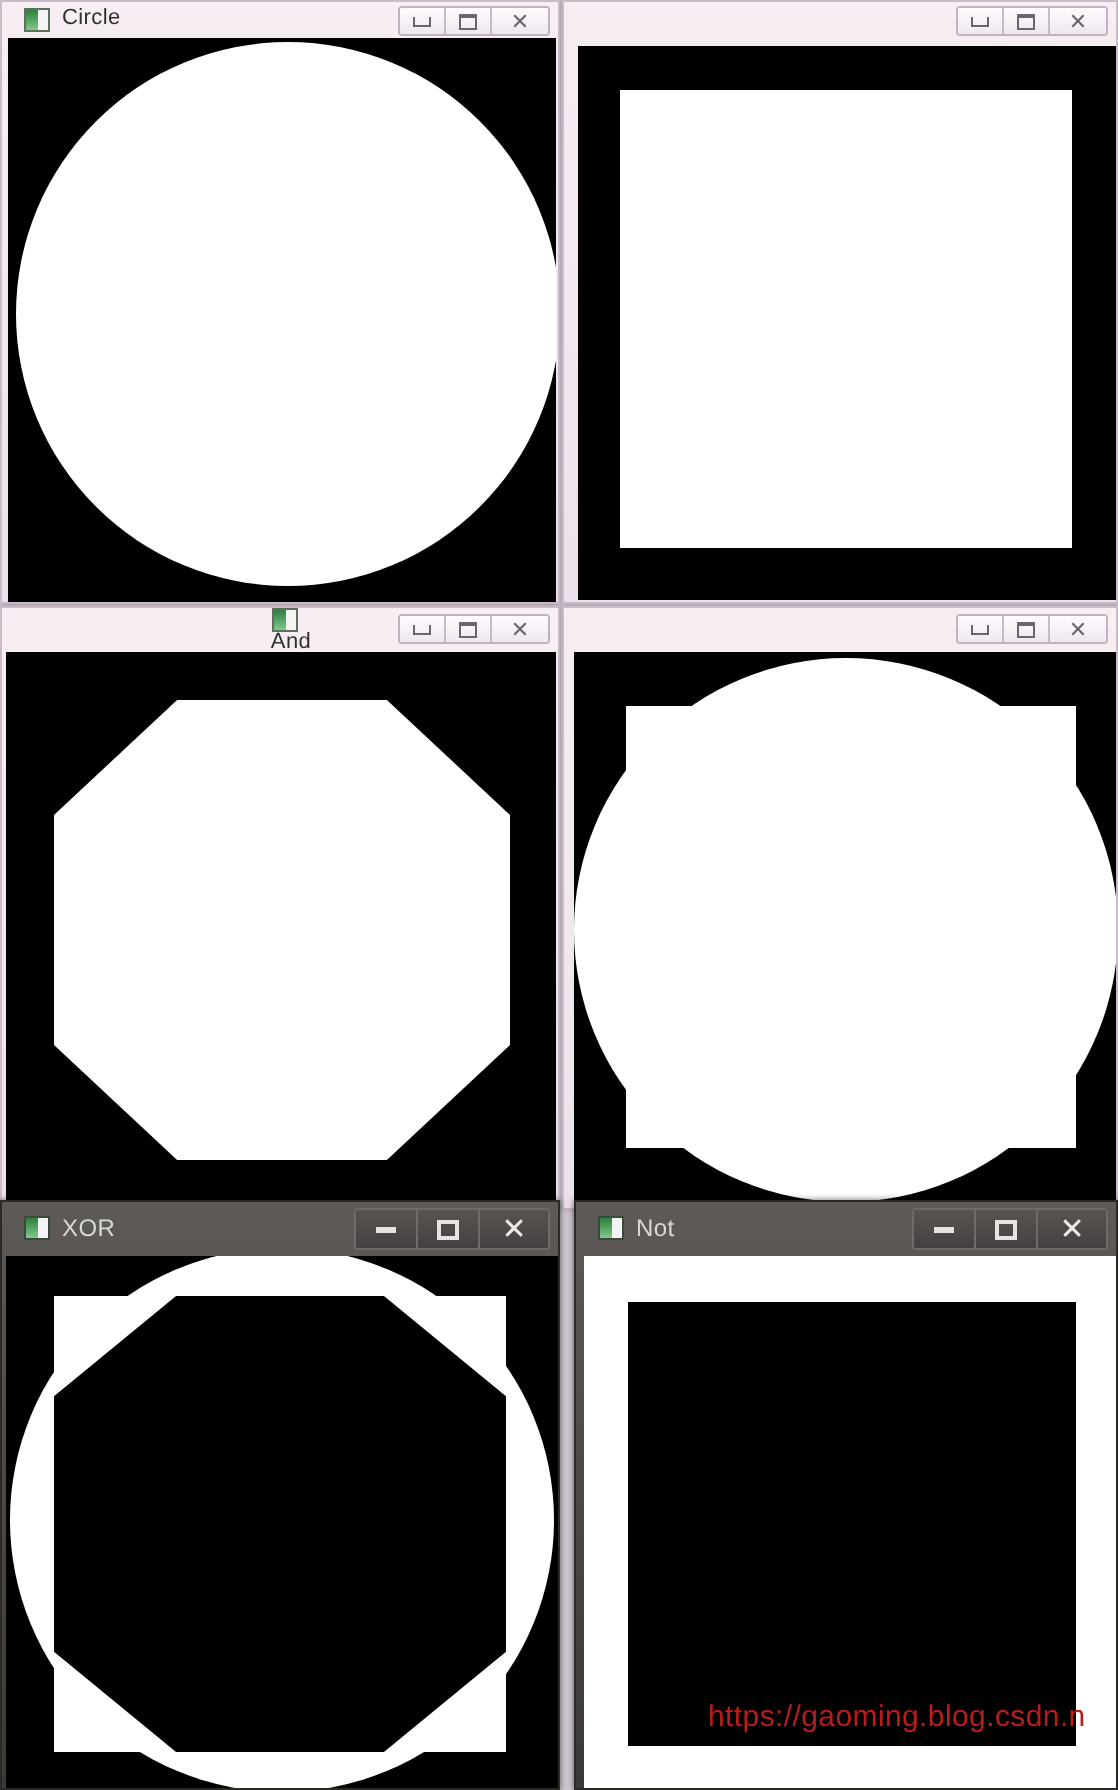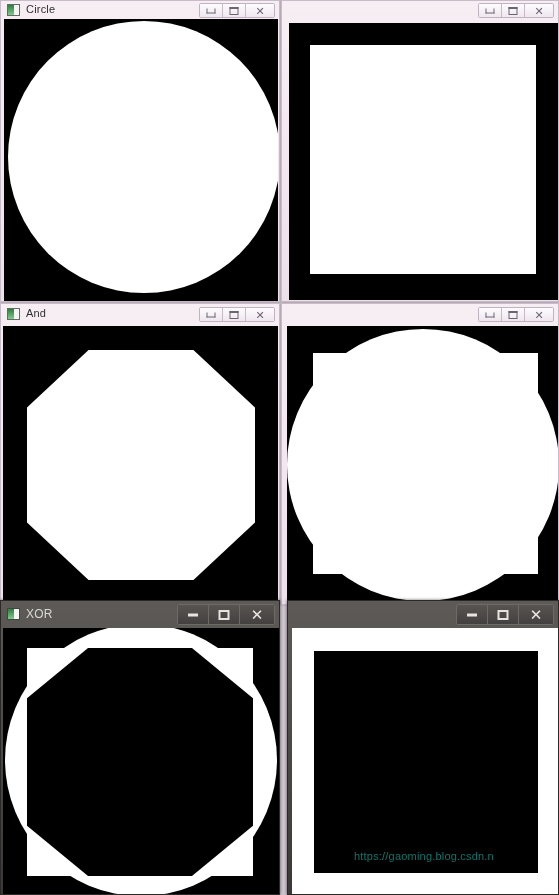--- a/index.html
+++ b/index.html
@@ -14,21 +14,21 @@
     border:1px solid #c9bcc9;
     box-shadow:0 0 2px rgba(120,100,120,.45);
   }
   .win.dark{
     background:linear-gradient(180deg,#5d5a58 0%, #4b4846 50%, #3b3937 100%);
     border:1px solid #2b2926;
     box-shadow:0 0 3px rgba(0,0,0,.6);
   }
   .titlebar{
     position:relative;display:flex;align-items:center;
-    height:100%;padding-left:6px;box-sizing:border-box;
+    height:100%;padding-left:11px;box-sizing:border-box;
   }
   .tb-light{height:17px;}
   .tb-dark{height:26px;}
 
   
   .appicon{
     width:13px;height:12px;flex:0 0 auto;margin-right:6px;
     background:#ffffff;border:1px solid #5f6f5f;
     position:relative;box-sizing:border-box;
   }
@@ -97,21 +97,21 @@
   .cvs-black{background:#000;}
   .cvs-white{background:#fff;}
 
   .shape{position:absolute;}
   .shape-white{background:#fff;}
   .shape-black{background:#000;}
   .circle{border-radius:50%;}
 
   
   .watermark{
-    position:absolute;font-size:11px;color:#0f766e;white-space:nowrap;
+    position:absolute;font-size:15px;color:#b91c1c;white-space:nowrap;
     font-family:"Liberation Sans",sans-serif;letter-spacing:.2px;
   }
 </style>
 </head>
 <body>
 
 <div class="win light" style="left:0px;top:0px;width:280px;height:302px;">
   <div class="titlebar tb-light">
     <span class="appicon"></span>
     <span class="wtitle">Circle</span>
@@ -143,21 +143,21 @@
     <div class="cap">
         <i class="g-close">✕</i>
       </div>
   </div>
   <div class="canvas cvs-black" style="left:7px;top:22px;width:269px;height:277px;">
     <div class="shape shape-white" style="left:21px;top:22px;width:226px;height:229px;"></div>
   </div>
 </div>
 
 <div class="win light" style="left:0px;top:303px;width:280px;height:302px;">
-  <div class="titlebar tb-light" style="height:19px;">
+  <div class="titlebar tb-light" style="height:19px;flex-direction:column;">
     <span class="appicon"></span>
     <span class="wtitle">And</span>
   </div>
   <div class="capgroup light" style="top:3px;">
     <div class="cap">
         <i class="g-min"></i>
       </div>
     <div class="cap">
         <i class="g-max"></i>
       </div>
@@ -211,20 +211,24 @@
     <div class="shape shape-white circle" style="left:2px;top:-4px;width:272px;height:272px;"></div>
 
     <div class="shape shape-white" style="left:24px;top:20px;width:226px;height:228px;"></div>
 
     <div class="shape shape-black" style="left:24px;top:20px;width:226px;height:228px;
                 clip-path:polygon(27% 0%,73% 0%,100% 22%,100% 78%,73% 100%,27% 100%,0% 78%,0% 22%);"></div>
   </div>
 </div>
 
 <div class="win dark" style="left:287px;top:600px;width:272px;height:295px;">
+  <div class="titlebar tb-dark">
+    <span class="appicon"></span>
+    <span class="wtitle">Not</span>
+  </div>
   <div class="capgroup dark">
     <div class="cap">
         <i class="g-min"></i>
       </div>
     <div class="cap">
         <i class="g-max"></i>
       </div>
     <div class="cap">
         <i class="g-close">✕</i>
       </div>

